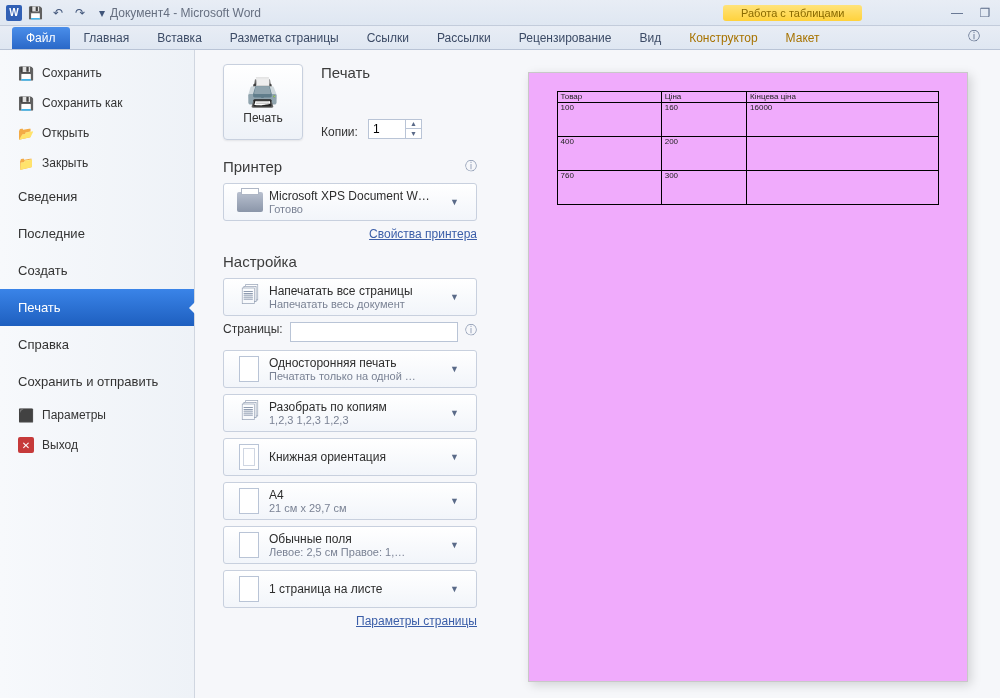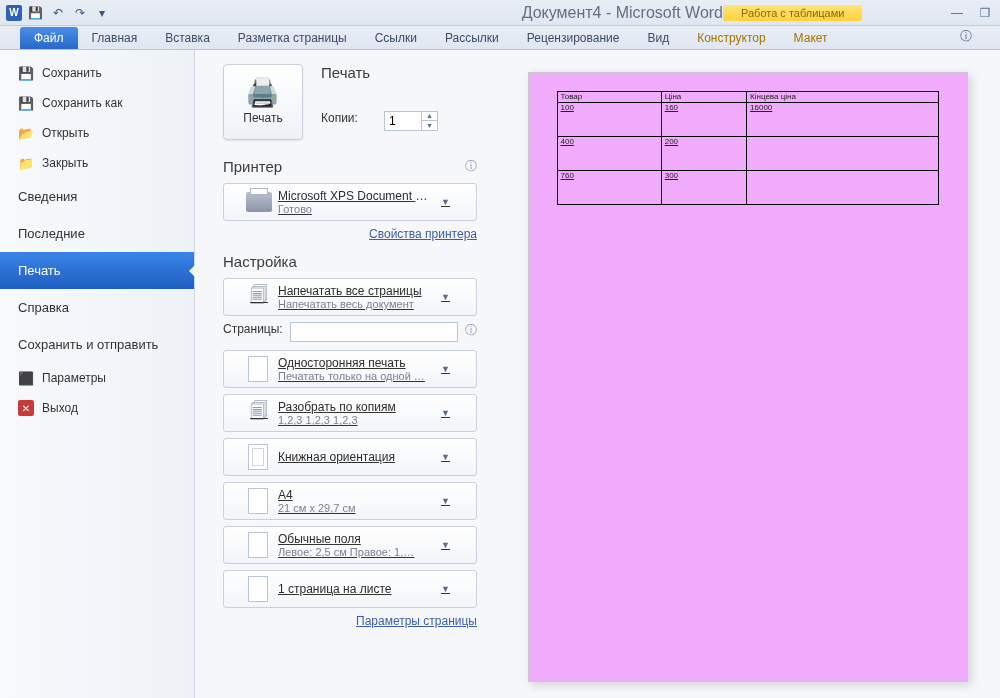--- a/index.html
+++ b/index.html
@@ -2,27 +2,27 @@
 <html><head>
 <meta charset="utf-8">
 <style>
   * { box-sizing: border-box; margin: 0; padding: 0; font-family: "Segoe UI", Tahoma, sans-serif; }
   body { width: 1000px; height: 698px; background: #fff; overflow: hidden; font-size: 12px; color: #333; }
   
   .titlebar { height: 26px; background: linear-gradient(#e8edf5, #dfe7f2); display: flex; align-items: center; padding: 0 6px; border-bottom: 1px solid #c3ccdb; }
   .titlebar .qat { display: flex; align-items: center; gap: 6px; }
   .word-icon { width: 16px; height: 16px; background: #3160b5; border-radius: 2px; color: #fff; font-weight: bold; font-size: 10px; display: flex; align-items: center; justify-content: center; }
   .qat-icon { width: 16px; height: 16px; display: flex; align-items: center; justify-content: center; color: #40557a; cursor: pointer; font-size: 12px; }
-  .titlebar-title { flex: 1; text-align: right; color: #666f80; font-size: 16px; }
+  .titlebar-title { flex: 1; text-align: left; color: #666f80; font-size: 12px; }
   .table-tools-wrap { width: 215px; display:flex; justify-content:flex-start; }
   .table-tools { background: linear-gradient(#ffe37a, #ffd23c); padding: 2px 18px; border-radius: 3px; color: #8a6a00; font-size: 11px; }
   .win-btns { display: flex; gap: 10px; margin-left: 10px; }
   .win-btn { width: 18px; height: 14px; display:flex; align-items:center; justify-content:center; color:#5a6a88; cursor:pointer; }
   
-  .ribbon-tabs { height: 24px; background: linear-gradient(#e8edf5, #dfe7f2); display: flex; align-items: flex-end; padding: 0 20px; border-bottom: 1px solid #b9c4d6; }
+  .ribbon-tabs { height: 24px; background: linear-gradient(#e8edf5, #dfe7f2); display: flex; align-items: flex-end; padding: 0 12px; border-bottom: 1px solid #b9c4d6; }
   .file-tab { background: linear-gradient(#4a8eea, #2a68c8); color: #fff; padding: 4px 14px 4px; border-radius: 3px 3px 0 0; font-size: 12px; cursor:pointer; }
   .tab { padding: 4px 14px; color: #3c4b66; font-size: 12px; cursor:pointer; }
   .tab.ctx { color: #a77300; }
   .help-icon { margin-left: auto; padding: 4px 8px; color:#5a6a88; cursor:pointer; }
   
   .backstage { display: flex; height: calc(698px - 50px); }
   .sidebar { width: 195px; background: linear-gradient(90deg, #f7f9fc, #eef2f7); border-right: 1px solid #d0d6e0; padding-top: 8px; display:flex; flex-direction:column; }
   .side-item { padding: 7px 18px; display: flex; align-items: center; gap: 8px; color: #333; cursor: pointer; font-size: 12px; }
   .side-item.big { padding: 11px 18px; font-size: 13px; }
   .side-item.active { background: linear-gradient(#3a84e8, #1e5fbf); color: #fff; position:relative; }
@@ -36,49 +36,49 @@
   .ico-exit { background:#c63a3a; color:#fff; border-radius:2px; font-size:10px; }
   
   .middle { width: 300px; padding: 14px 18px 14px 28px; background: #f6f7fa; overflow:hidden; }
   .section-row { display:flex; align-items:center; justify-content:space-between; margin-bottom: 8px; }
   .section-title { font-size: 15px; color: #3c3c3c; font-weight: normal; }
   .info-icon { font-size:12px; color:#8896af; cursor:pointer; }
   
   .print-top { display:flex; gap:18px; align-items:flex-start; margin-bottom: 18px; }
   .print-btn { width: 80px; height: 76px; border: 1px solid #c8d0de; border-radius: 4px; background: linear-gradient(#fff, #eef2f8); display:flex; flex-direction:column; align-items:center; justify-content:center; gap:4px; cursor:pointer; box-shadow: 0 1px 2px rgba(0,0,0,0.08); }
   .printer-glyph { font-size: 28px; line-height:1; }
-  .copies-row { display:flex; align-items:flex-start; gap:26px; margin-top: 30px; font-size:12px; }
+  .copies-row { display:flex; align-items:flex-end; gap:10px; margin-top: 38px; font-size:12px; }
   .copies-spin { width: 54px; height: 20px; border: 1px solid #b9c4d6; background:#fff; display:flex; align-items:center; }
   .copies-spin input { border:none; width: 36px; padding: 0 4px; font-size:12px; outline:none; }
   .spin-btns { display:flex; flex-direction:column; width:16px; }
   .spin-btns span { height:10px; font-size:7px; text-align:center; line-height:10px; border-left:1px solid #b9c4d6; color:#5a6a88; cursor:pointer; }
   .spin-btns span:first-child { border-bottom:1px solid #b9c4d6; }
   
-  .dd { border:1px solid #c8d0de; border-radius:3px; background:linear-gradient(#fff,#f2f5fa); display:flex; align-items:center; padding:4px 22px; margin-bottom:6px; cursor:pointer; min-height:38px;text-decoration:underline; }
+  .dd { border:1px solid #c8d0de; border-radius:3px; background:linear-gradient(#fff,#f2f5fa); display:flex; align-items:center; padding:4px 13px; margin-bottom:6px; cursor:pointer; min-height:38px; }
   .dd-ico { width:26px; height:28px; display:flex; align-items:center; justify-content:center; font-size:18px; color:#6f7f99; margin-right:6px; flex-shrink:0; }
   .dd-ico.sheet { border:1px solid #b9c4d6; background:#fff; width:20px; height:26px; margin-left:2px; margin-right:10px; position:relative; }
   .dd-ico.sheet.portrait::before { content:""; position:absolute; left:3px; right:3px; top:3px; bottom:3px; border:1px solid #cfd6e2; }
   .dd-txt { flex:1; overflow:hidden; }
   .dd-title { font-size:12px; color:#2d2d2d; white-space:nowrap; overflow:hidden; text-overflow:ellipsis; }
   .dd-sub { font-size:11px; color:#7a8294; white-space:nowrap; overflow:hidden; text-overflow:ellipsis; }
   .dd-arrow { color:#5a6a88; font-size:9px; padding:0 4px; }
   
   .link-row { text-align:right; margin: 4px 0 12px; }
   .link-row a { color:#3b5ea8; font-size:12px; text-decoration:underline; cursor:pointer; }
   
   .pages-row { display:flex; gap:7px; margin-bottom:8px; }
   .pages-row label { font-size:12px; }
   .pages-row input { flex:1; border:1px solid #b9c4d6; height:20px; padding:0 4px; font-size:12px; }
   
   .preview { flex:1; background:#f6f7fa; padding: 22px; display:flex; justify-content:center; align-items:flex-start; }
   .page { width: 440px; height: 610px; background:#f0abfc; border:1px solid #c8c8c8; box-shadow: 3px 3px 10px rgba(0,0,0,0.15); padding: 18px 28px; }
   .doc-table { border-collapse:collapse; width:100%; font-size:8px; color:#222; }
   .doc-table td { border:1px solid #000; padding:1px 3px; vertical-align:top; line-height:1; }
   .doc-table tr.header td { font-size:8px; height:10px; }
-  .doc-table tr.body td { height:34px;text-decoration:underline; }
+  .doc-table tr.body td { height:34px; }
   
   .printer-mini { width:28px; height:20px; background:linear-gradient(#b8c0cf,#8b96a9); border-radius:2px; position:relative; }
   .printer-mini::before { content:""; position:absolute; top:-4px; left:4px; right:4px; height:5px; background:#fff; border:1px solid #aeb6c5; }
 </style>
 </head>
 <body>
 
 <div class="titlebar">
   <div class="qat">
     <div class="word-icon">W</div>
@@ -128,20 +128,23 @@
     </div>
     <div class="side-item">
       <span class="side-ico ico-close">📁</span>
       <span>Закрыть</span>
     </div>
     <div class="side-item big">
       <span>Сведения</span>
     </div>
     <div class="side-item big">
       <span>Последние</span>
+    </div>
+    <div class="side-item big">
+      <span>Создать</span>
     </div>
     <div class="side-item big active">
       <span>Печать</span>
     </div>
     <div class="side-item big">
       <span>Справка</span>
     </div>
     <div class="side-item big">
       <span>Сохранить и отправить</span>
     </div>

